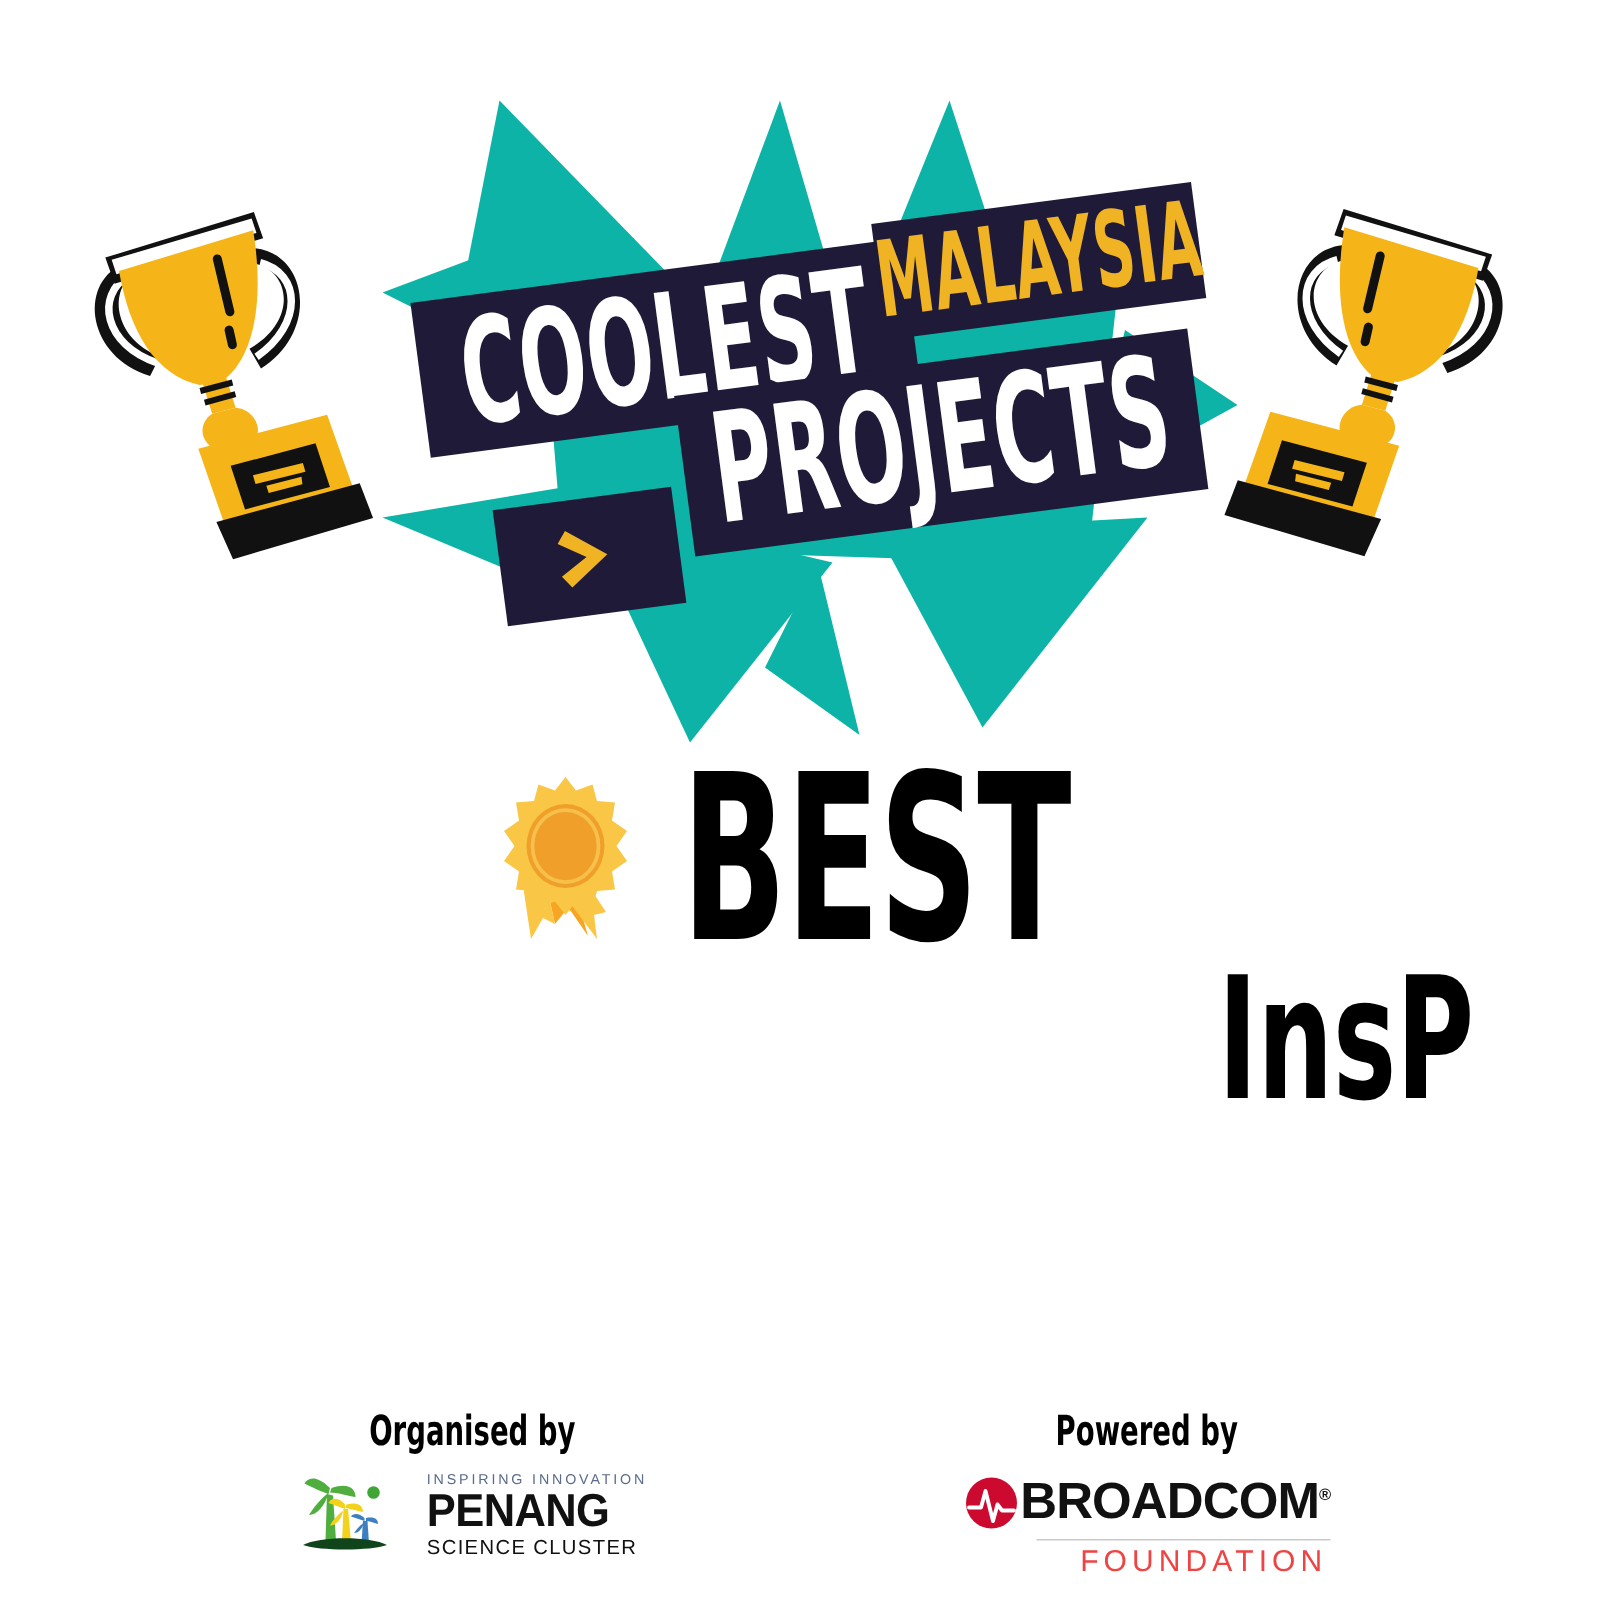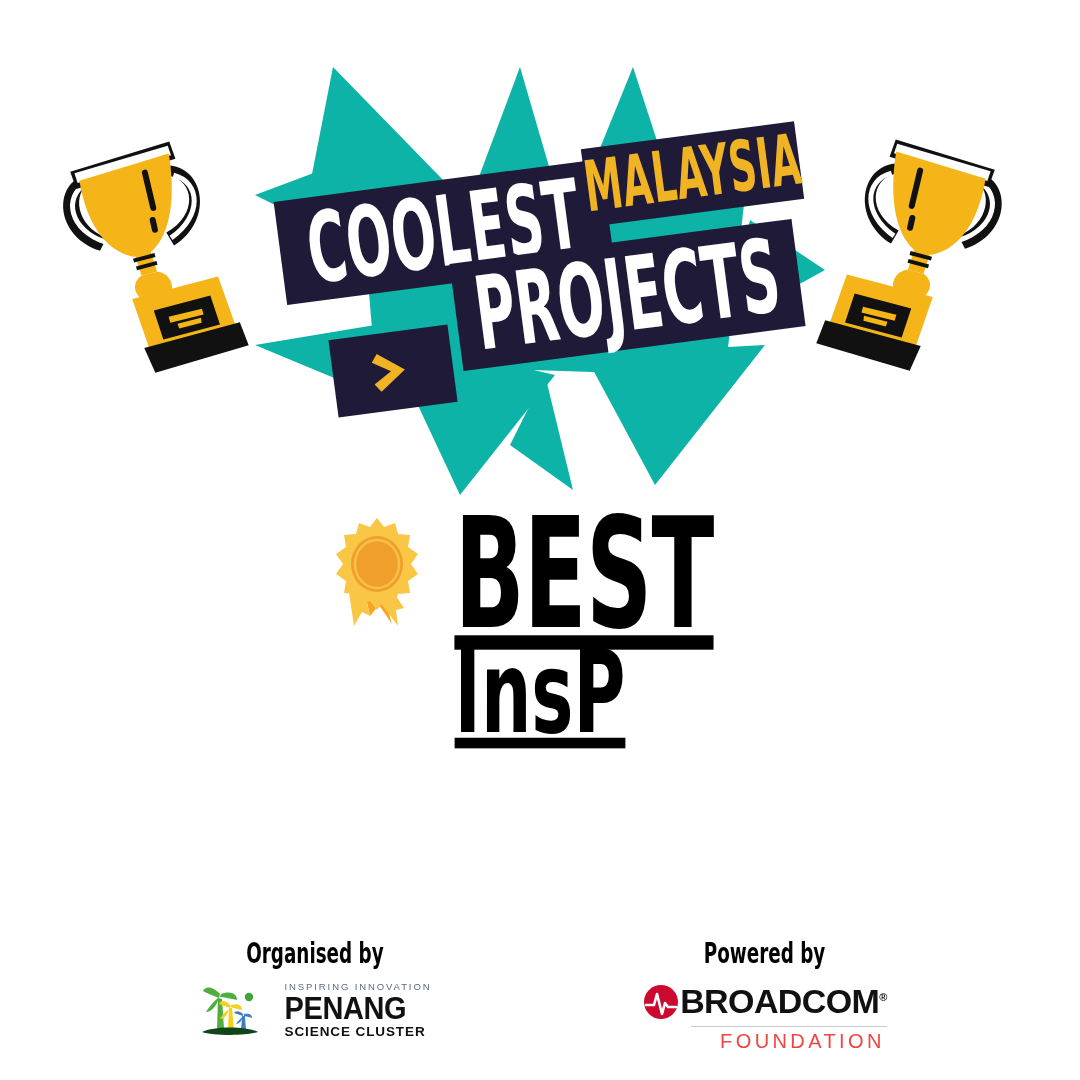--- a/index.html
+++ b/index.html
@@ -62,22 +62,21 @@
 
   
   .trophy{position:absolute;width:200px;height:270px;}
   .trophy svg{width:100%;height:100%;display:block;}
   .trophy-left{left:55px;top:120px;transform:rotate(-7deg);}
   .trophy-right{left:810px;top:118px;transform:rotate(7deg) scaleX(-1);}
 
   
   .award{
     position:absolute;left:0;right:0;top:512px;
-    text-align:center;
-    text-decoration:underline;
+    text-align:right;
   }
   .award-line{
     display:flex;align-items:center;justify-content:center;
     gap:4px;
   }
   .award-text{
     font-family:"Liberation Sans Narrow","DejaVu Sans Condensed","Liberation Sans",sans-serif;
     font-weight:bold;
     color:#000000;
     letter-spacing:-1px;
@@ -107,34 +106,34 @@
   }
   .foot-col{display:flex;flex-direction:column;align-items:center;width:300px;}
   .foot-label{
     font-family:"Liberation Sans Narrow","DejaVu Sans Condensed","Liberation Sans",sans-serif;
     font-weight:bold;font-size:24px;color:#000;letter-spacing:0px;
     transform:scaleX(.85) scaleY(1.15);
     margin-bottom:14px;
   }
 
   
-  .psc{display:flex;align-items:center;gap:24px;}
+  .psc{display:flex;gap:24px;}
   .psc-mark{width:62px;height:52px;flex:0 0 auto;}
   .psc-mark svg{width:100%;height:100%;display:block;}
   .psc-words{display:flex;flex-direction:column;line-height:1;}
   .psc-top{
     font-family:"Liberation Sans",sans-serif;font-size:9.5px;font-weight:normal;
     color:#5B6B8C;letter-spacing:1.9px;margin-bottom:2px;
   }
   .psc-mid{
     font-family:"Liberation Sans",sans-serif;font-weight:bold;font-size:29px;
     color:#111;letter-spacing:-0.4px;transform:scaleY(1.06);transform-origin:left center;
   }
   .psc-bot{
-    font-family:"Liberation Sans",sans-serif;font-weight:bold;font-size:13.5px;
+    font-family:"Liberation Sans",sans-serif;font-weight:normal;font-size:13.5px;
     color:#111;letter-spacing:0.9px;margin-top:2px;
   }
 
   
   .bcm{display:flex;flex-direction:column;align-items:center;}
   .bcm-row{display:flex;align-items:center;gap:1px;}
   .bcm-mark{width:36px;height:36px;flex:0 0 auto;}
   .bcm-mark svg{width:100%;height:100%;display:block;}
   .bcm-name{
     font-family:"Liberation Sans",sans-serif;font-weight:bold;font-size:34px;

